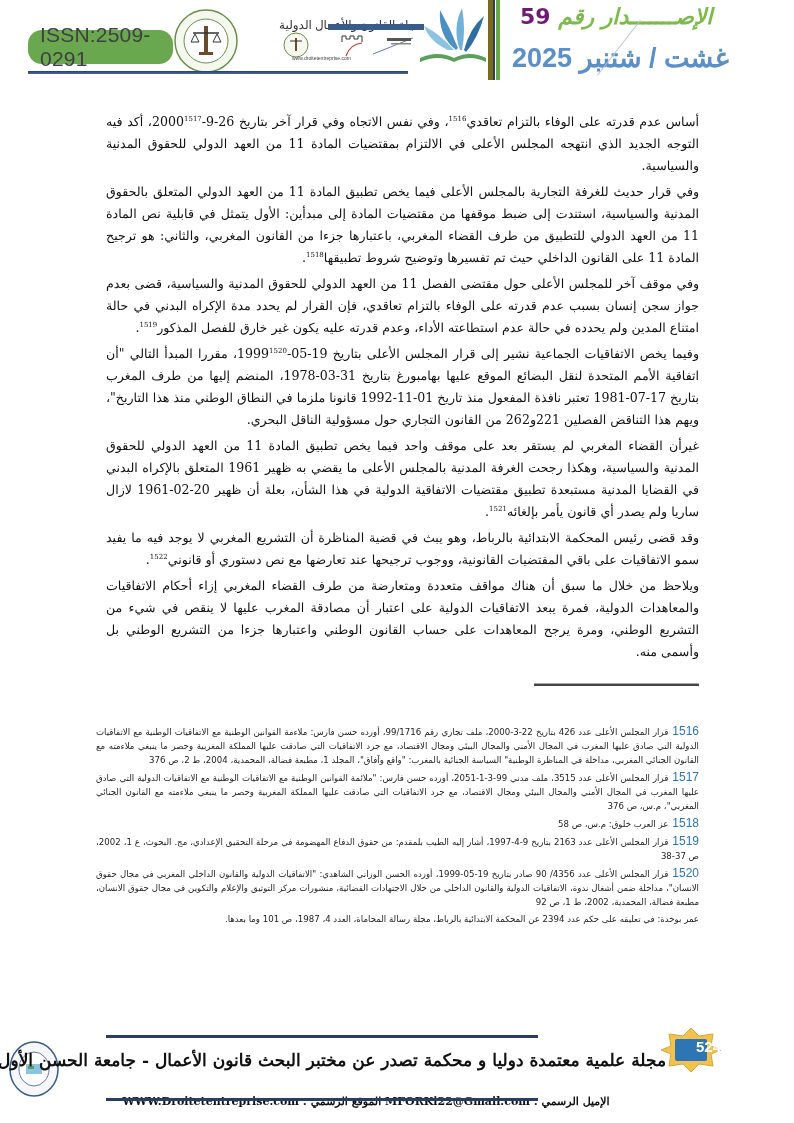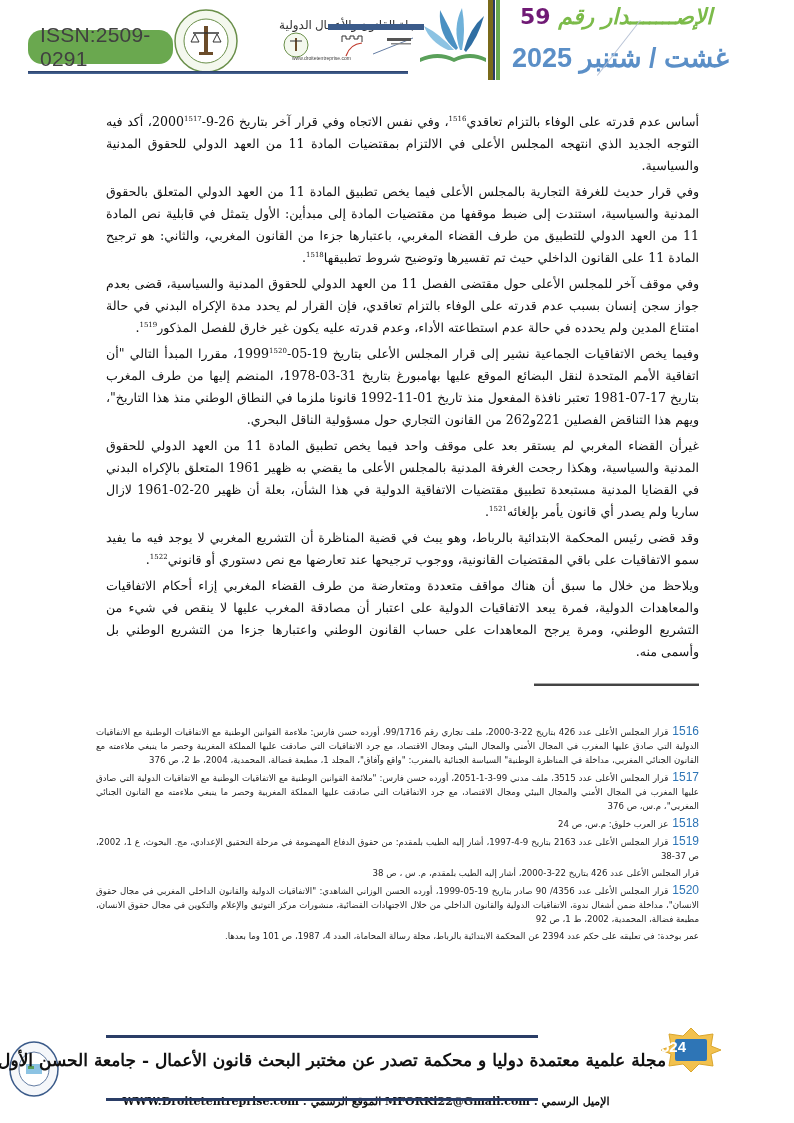--- a/index.html
+++ b/index.html
@@ -48,21 +48,21 @@
   .fn-num { color: #2e75b6; font-size: 12px; margin-left: 4px; font-family: "Liberation Sans", sans-serif; }
 
   
   .footer-rule-top { position: absolute; left: 106px; top: 1035px; width: 432px; height: 3px; background: #2a3d66; }
   .footer-rule-bot { position: absolute; left: 106px; top: 1098px; width: 432px; height: 3px; background: #2a3d66; }
   .footer-line1 { position: absolute; left: 106px; top: 1050px; width: 560px; direction: rtl; text-align: right;
                   font-family: "DejaVu Serif", serif; font-weight: bold; font-size: 17px; color: #111; white-space: nowrap; }
   .footer-line2 { position: absolute; left: 86px; top: 1095px; width: 560px; direction: rtl; text-align: center;
                   font-family: "DejaVu Serif", serif; font-weight: bold; font-size: 11px; color: #111; white-space: nowrap; }
   .page-badge { position: absolute; left: 661px; top: 1028px; width: 60px; height: 44px; }
-  .page-num { position: absolute; left: 661px; top: 1038px; width: 60px; text-align: left;
+  .page-num { position: absolute; left: 661px; top: 1038px; width: 60px; text-align: right;
               font-family: "Liberation Sans", sans-serif; font-weight: bold; font-size: 15px; color: #fff; }
   .footer-seal { position: absolute; left: 8px; top: 1040px; width: 52px; height: 58px; }
 </style>
 </head>
 <body>
 
 <div class="header">
   <div class="issn">ISSN:2509-0291</div>
 
   <svg class="logo-lab" viewBox="0 0 66 66">
@@ -135,23 +135,22 @@
   </p>
   <p>
     <span>ويلاحظ من خلال ما سبق أن هناك مواقف متعددة ومتعارضة من طرف القضاء المغربي إزاء أحكام الاتفاقيات والمعاهدات الدولية، فمرة يبعد الاتفاقيات الدولية على اعتبار أن مصادقة المغرب عليها لا ينقص في شيء من التشريع الوطني، ومرة يرجح المعاهدات على حساب القانون الوطني واعتبارها جزءا من التشريع الوطني بل وأسمى منه.</span>
   </p>
 </div>
 
 <div class="fn-rule"></div>
 <div class="footnotes">
   <div class="fn"><span class="fn-num">1516</span><span>قرار المجلس الأعلى عدد 426 بتاريخ 22-3-2000، ملف تجاري رقم 99/1716، أورده حسن فارس: ملاءمة القوانين الوطنية مع الاتفاقيات الوطنية مع الاتفاقيات الدولية التي صادق عليها المغرب في المجال الأمني والمجال البيئي ومجال الاقتصاد، مع جرد الاتفاقيات التي صادقت عليها المملكة المغربية وحصر ما ينبغي ملاءمته مع القانون الجنائي المغربي، مداخلة في المناظرة الوطنية" السياسة الجنائية بالمغرب: "واقع وآفاق"، المجلد 1، مطبعة فضالة، المحمدية، 2004، ط 2، ص 376</span></div>
   <div class="fn"><span class="fn-num">1517</span><span>قرار المجلس الأعلى عدد 3515، ملف مدني 99-3-1-2051، أورده حسن فارس: "ملائمة القوانين الوطنية مع الاتفاقيات الوطنية مع الاتفاقيات الدولية التي صادق عليها المغرب في المجال الأمني والمجال البيئي ومجال الاقتصاد، مع جرد الاتفاقيات التي صادقت عليها المملكة المغربية وحصر ما ينبغي ملاءمته مع القانون الجنائي المغربي"، م.س، ص 376</span></div>
-  <div class="fn"><span class="fn-num">1518</span><span>عز العرب خلوق: م.س، ص 24</span></div>
+  <div class="fn"><span class="fn-num">1518</span><span>عز العرب خلوق: م.س، ص 58</span></div>
   <div class="fn"><span class="fn-num">1519</span><span>قرار المجلس الأعلى عدد 2163 بتاريخ 9-4-1997، أشار إليه الطيب بلمقدم: من حقوق الدفاع المهضومة في مرحلة التحقيق الإعدادي، مج. البحوث، ع 1، 2002، ص 37-38</span></div>
-  <div class="fn"><span>قرار المجلس الأعلى عدد 426 بتاريخ 22-3-2000، أشار إليه الطيب بلمقدم، م. س ، ص 38</span></div>
   <div class="fn"><span class="fn-num">1520</span><span>قرار المجلس الأعلى عدد 4356/ 90 صادر بتاريخ 19-05-1999، أورده الحسن الوزاني الشاهدي: "الاتفاقيات الدولية والقانون الداخلي المغربي في مجال حقوق الانسان"، مداخلة ضمن أشغال ندوة، الاتفاقيات الدولية والقانون الداخلي من خلال الاجتهادات القضائية، منشورات مركز التوثيق والإعلام والتكوين في مجال حقوق الانسان، مطبعة فضالة، المحمدية، 2002، ط 1، ص 92</span></div>
   <div class="fn"><span>عمر بوخدة: في تعليقه على حكم عدد 2394 عن المحكمة الابتدائية بالرباط، مجلة رسالة المحاماة، العدد 4، 1987، ص 101 وما بعدها.</span></div>
 </div>
 
 <svg class="footer-seal" viewBox="0 0 52 58">
   <ellipse cx="26" cy="29" rx="24" ry="27" fill="#f5f7fa" stroke="#3b5b8a" stroke-width="1.5"></ellipse>
   <ellipse cx="26" cy="29" rx="15" ry="17" fill="#ffffff" stroke="#3b5b8a" stroke-width="0.8"></ellipse>
   <rect x="18" y="24" width="16" height="10" fill="#8cc3e3"></rect>
   <rect x="20" y="26" width="6" height="3" fill="#5aa05a"></rect>
 </svg>

